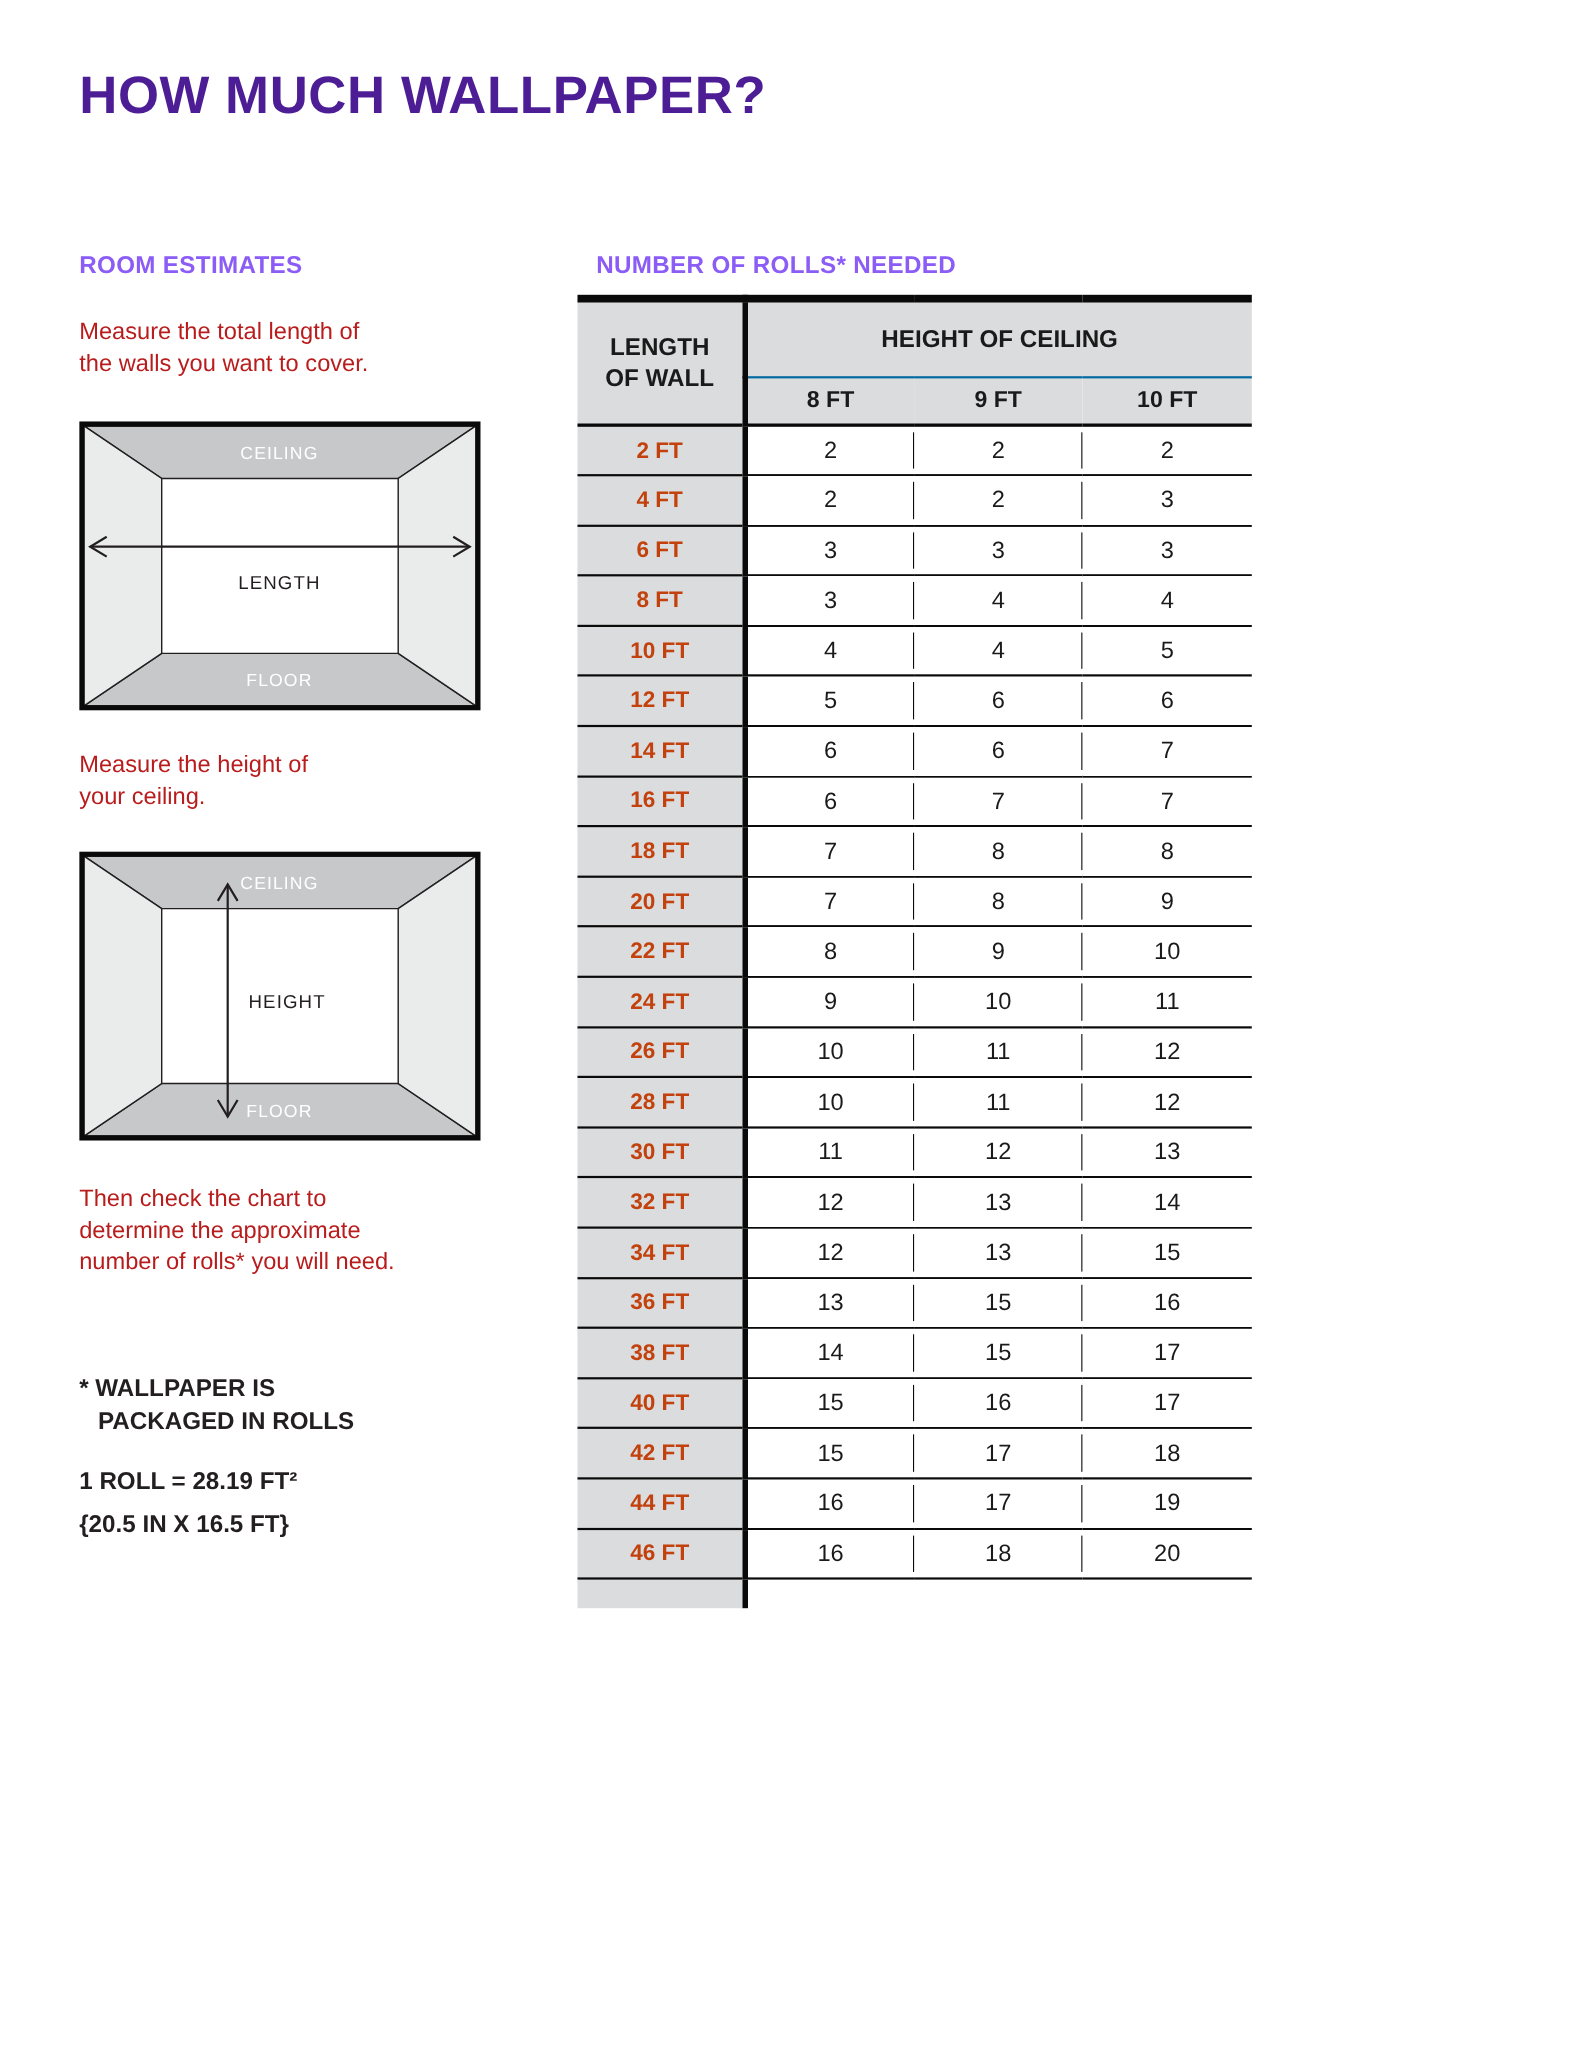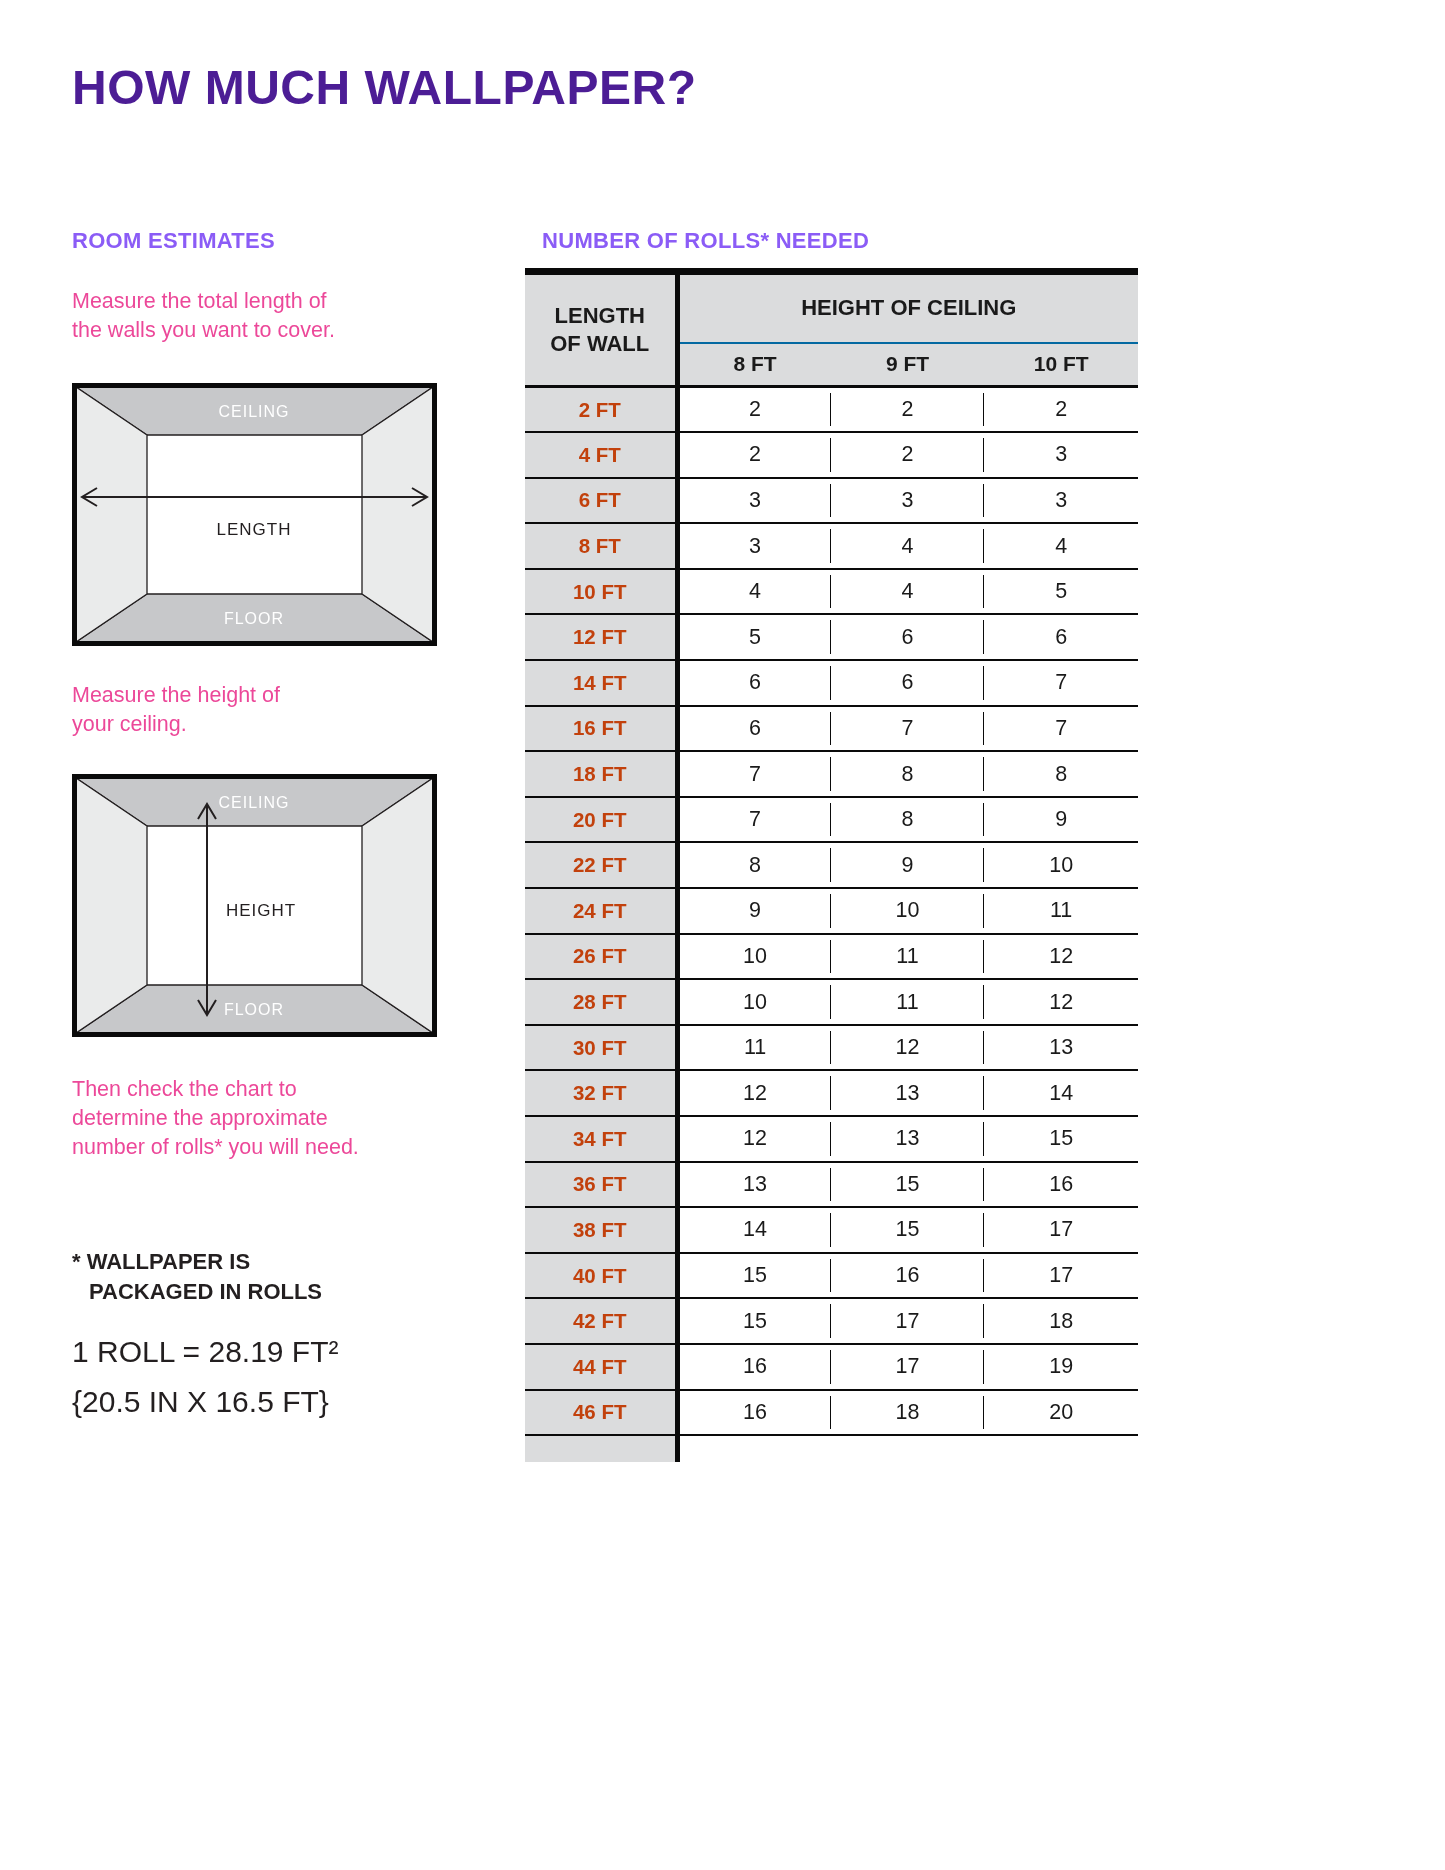--- a/index.html
+++ b/index.html
@@ -20,40 +20,40 @@
 
   .section-heading {
     font-size:22px; font-weight:700; color:#8b5cf6; letter-spacing:0.3px;
   }
   .left-heading { position:absolute; left:72px; top:228px; }
   .table-heading { position:absolute; left:542px; top:228px; width:613px; }
 
   .step-text {
     position:absolute; left:72px;
     font-size:21.5px; line-height:1.34;
-    white-space:pre-line; color:#ec4899;
+    white-space:pre-line; color:#b91c1c;
   }
   .step1 { top:287px; }
   .step2 { top:681px; }
   .step3 { top:1075px; }
 
   .diagram { position:absolute; left:72px; display:block; }
   .diagram-1 { top:383px; }
   .diagram-2 { top:774px; }
   .diagram text { font-family:"Liberation Sans", sans-serif; }
 
   .footnote {
     position:absolute; left:72px; top:1247px;
     font-size:22px; font-weight:700; line-height:1.35;
   }
   .footnote .indent { padding-left:17px; }
 
   .roll-info {
     position:absolute; left:72px; top:1332px;
-    font-size:30px; font-weight:400; line-height:1.35;
+    font-size:22px; font-weight:700; line-height:1.35;
   }
   .roll-info div { margin-bottom:9px; }
 
   
   .rolls-table-wrap { position:absolute; left:525px; top:268px; width:613px; }
   table.rolls {
     border-collapse:collapse; width:613px; table-layout:fixed;
     border-top:7px solid #0a0a0a;
   }
   .c-len { width:152px; }

